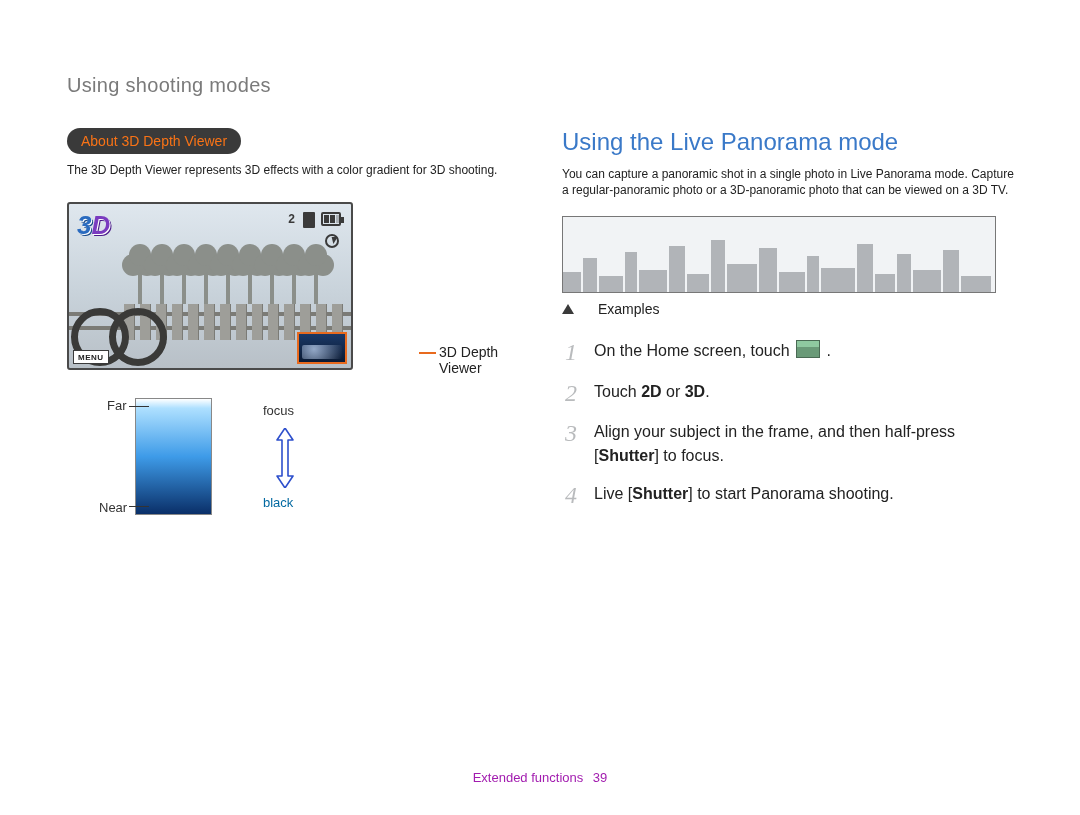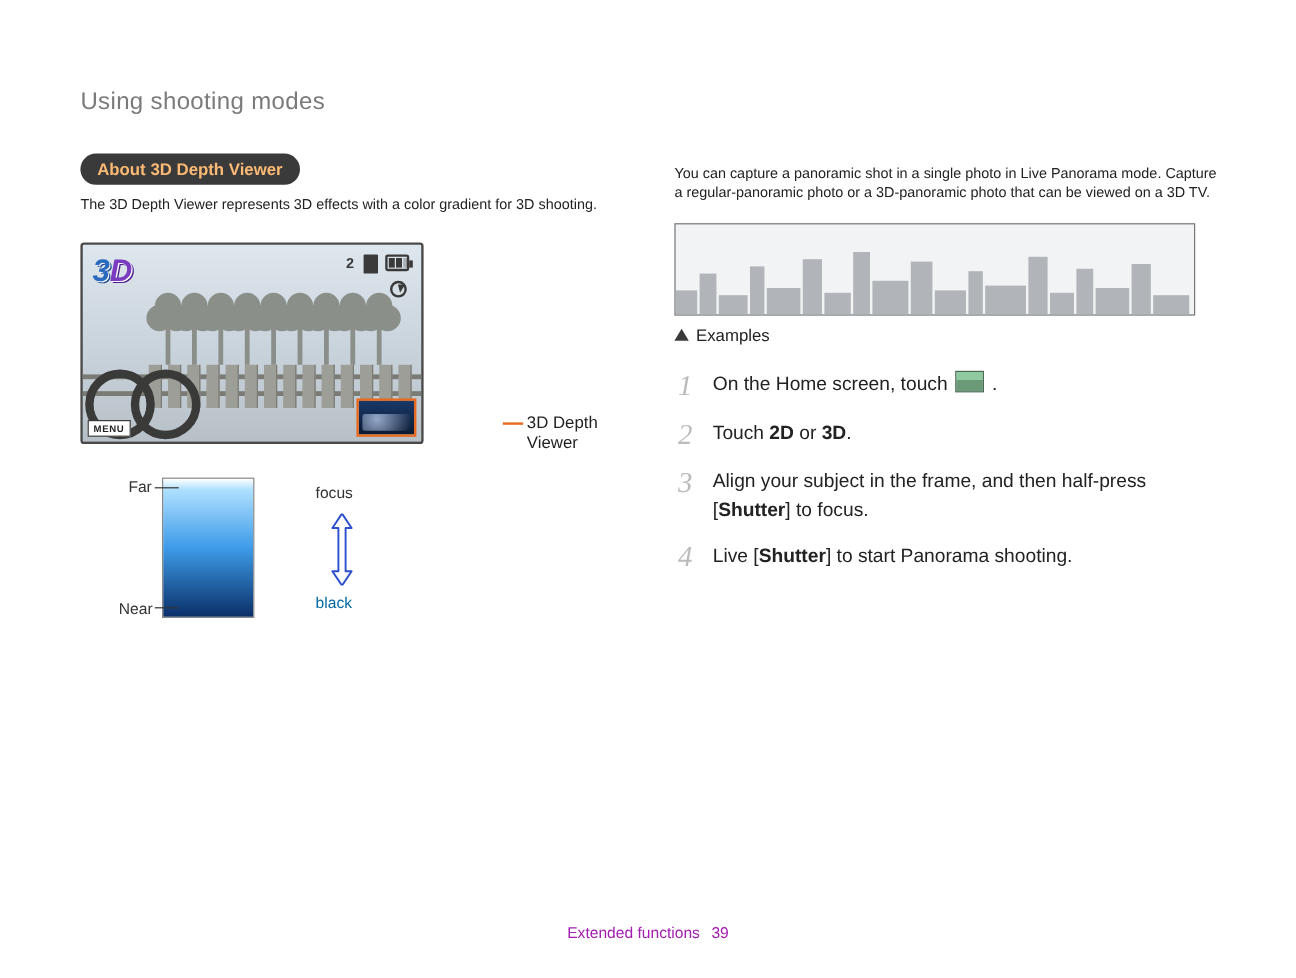--- a/index.html
+++ b/index.html
@@ -31,25 +31,25 @@
   
   .left-col {
     position: absolute;
     left: 67px;
     top: 128px;
     width: 460px;
   }
   .pill {
     display: inline-block;
     background: #3a3a3a;
-    color: #fdba74;
+    color: #f97316;
     font-size: 14px;
     padding: 5px 14px 5px 14px;
     border-radius: 14px;
-    font-weight: 700;
+    font-weight: 400;
   }
   .body-text {
     font-size: 12px;
     line-height: 1.35;
     margin-top: 8px;
     color: #222;
     font-weight: 300;
   }
   .camera-screen {
     position: relative;
@@ -139,21 +139,21 @@
   .pano-box {
     position:relative;
     width: 432px; height: 75px;
     border:1px solid #777;
     margin-top:18px;
     background:#f1f3f5;
     overflow:hidden;
   }
   .skyline { position:absolute; left:0; right:0; bottom:0; height:55px; }
   .skyline .b { position:absolute; bottom:0; background:#b1b4b8; }
-  .examples-line { margin-top:8px; font-size:14px; color:#222; font-weight:300; display:flex; align-items:center; gap:6px; }
+  .examples-line { margin-top:8px; font-size:14px; color:#222; font-weight:300; display:flex; align-items:center; gap:24px; }
   .tri-up { width:0; height:0; border-left:6px solid transparent; border-right:6px solid transparent; border-bottom:10px solid #3a3a3a; display:inline-block; }
 
   .steps { margin-top:22px; padding-left:0; list-style:none; }
   .step  { display:flex; align-items:flex-start; gap:14px; margin-bottom:14px; font-size:16px; line-height:1.5; color:#222; font-weight:300; }
   .step .num {
     font-size:24px; color:#b9bbbd; font-style:italic; font-weight:300;
     width:18px; text-align:center; flex-shrink:0; line-height:1.1;
     font-family: Georgia, "Times New Roman", serif;
   }
   .step b { font-weight:600; }
@@ -241,20 +241,21 @@
     <span class="wb-label-white">focus</span>
     <span class="wb-label-black">black</span>
     <div class="wb-arrow">
       <svg viewBox="0 0 20 60">
         <polygon points="10,0 2,12 7,12 7,48 2,48 10,60 18,48 13,48 13,12 18,12" fill="none" stroke="#2d4fcc" stroke-width="1.6" stroke-linejoin="round"></polygon>
       </svg>
     </div>
   </div>
 
   <div class="right-col">
+    <div class="section-title">Using the Live Panorama mode</div>
     <div class="body-text">You can capture a panoramic shot in a single photo in Live Panorama mode. Capture a regular-panoramic photo or a 3D-panoramic photo that can be viewed on a 3D TV.</div>
 
     <div class="pano-box">
       <div class="skyline">
         <div class="b" style="left:0; width:18px; height:20px"></div>
         <div class="b" style="left:20px; width:14px; height:34px"></div>
         <div class="b" style="left:36px; width:24px; height:16px"></div>
         <div class="b" style="left:62px; width:12px; height:40px"></div>
         <div class="b" style="left:76px; width:28px; height:22px"></div>
         <div class="b" style="left:106px; width:16px; height:46px"></div>

